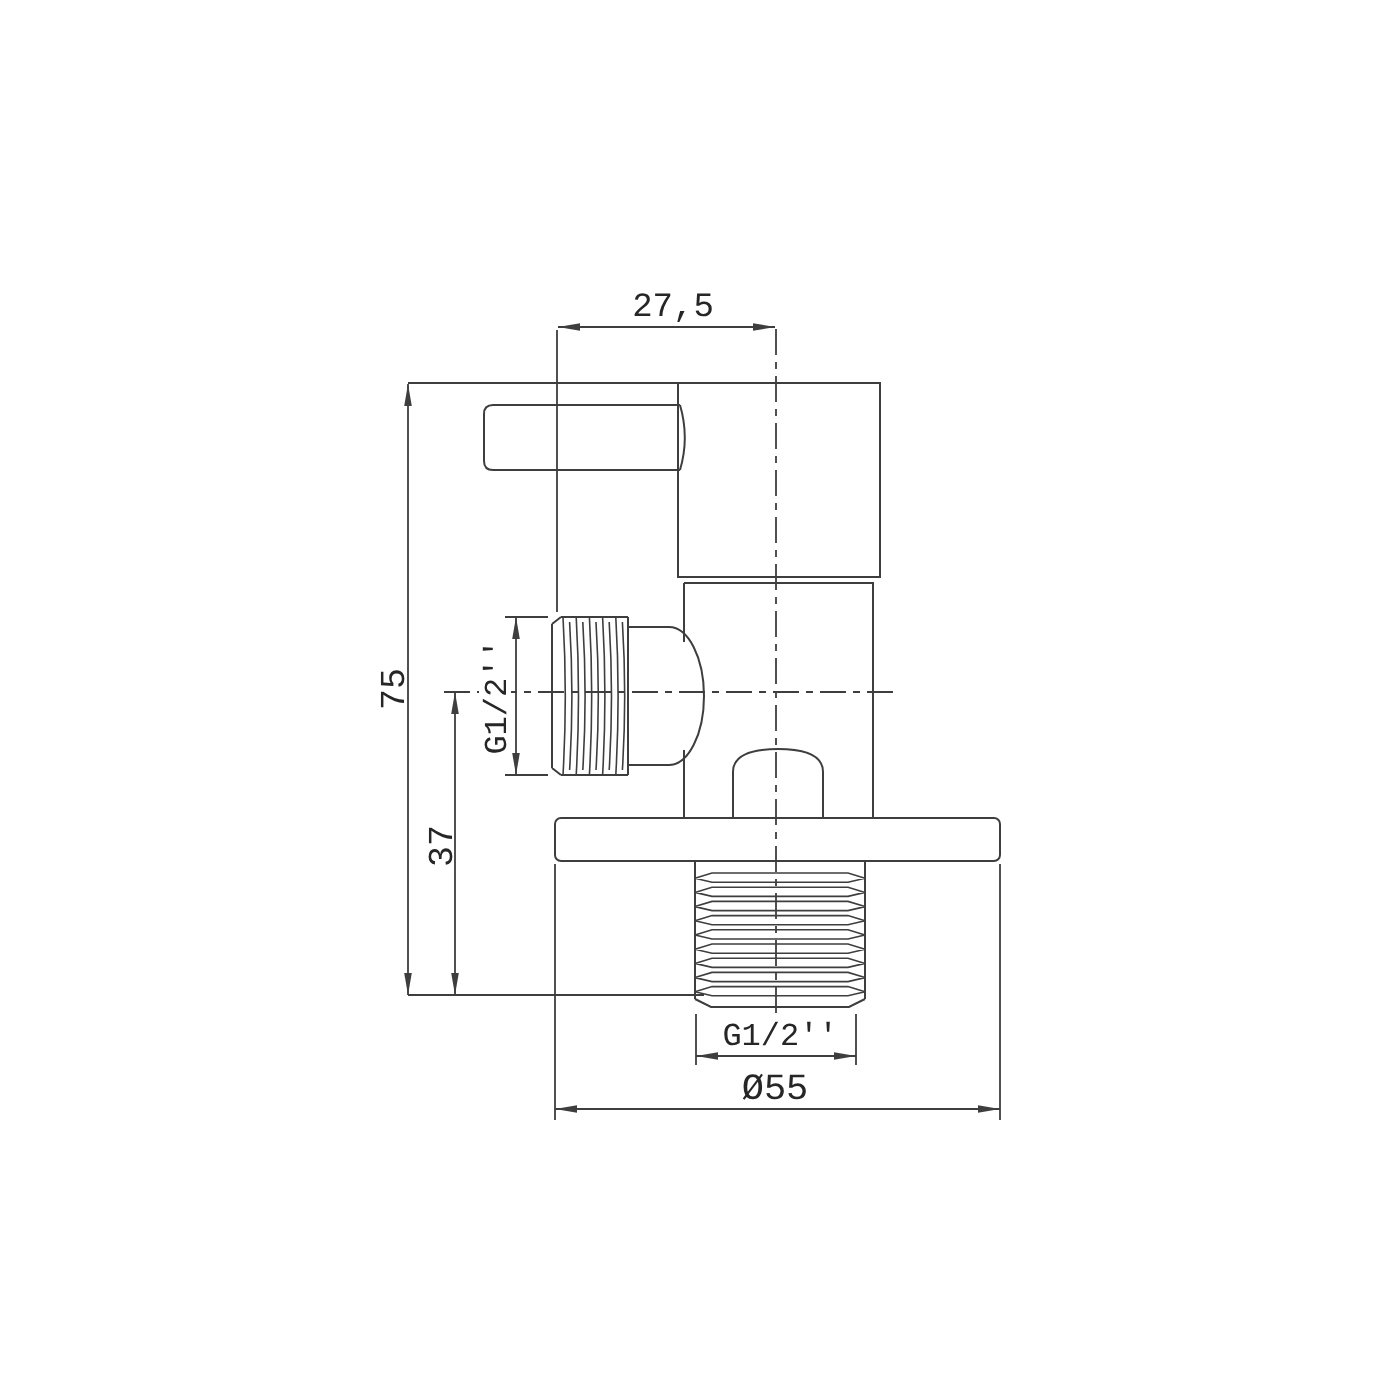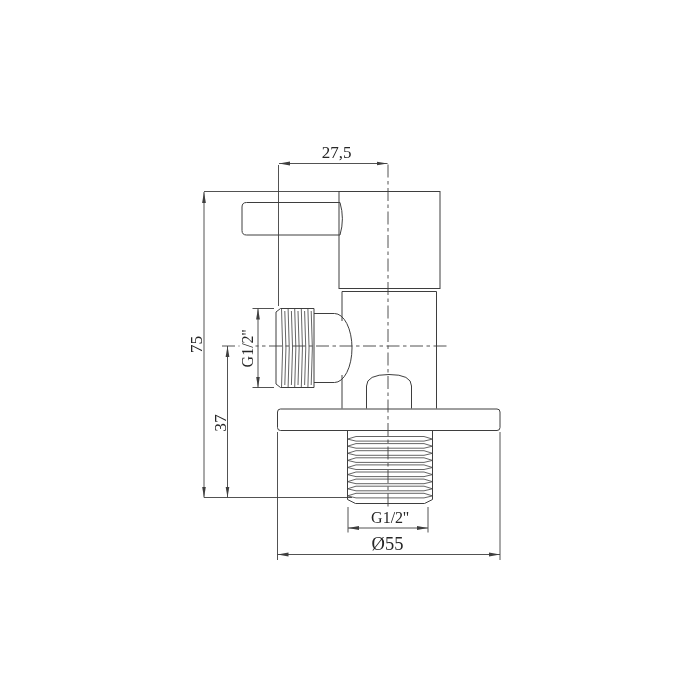--- a/index.html
+++ b/index.html
@@ -1,17 +1,17 @@
 <!DOCTYPE html>
 <html><head>
 <meta charset="utf-8">
 <style>
   html,body{margin:0;padding:0;background:#ffffff;}
   .page{position:relative;width:700px;height:562px;background:#ffffff;overflow:hidden;
-        font-family:Liberation Serif, serif;}
+        font-family:Liberation Mono, monospace;}
   svg{display:block;}
   .outline{stroke:#3e3e3e;stroke-width:1;fill:none;}
   .ridge{stroke:#3e3e3e;stroke-width:.8;fill:none;}
   .cline{stroke:#3e3e3e;stroke-width:.9;fill:none;stroke-dasharray:13 3.5 3.5 3.5;}
   .dim{stroke:#3e3e3e;stroke-width:.9;fill:none;}
   .lbl{fill:#262626;}
   .mask{fill:#ffffff;}
 </style>
 </head>
 <body>

